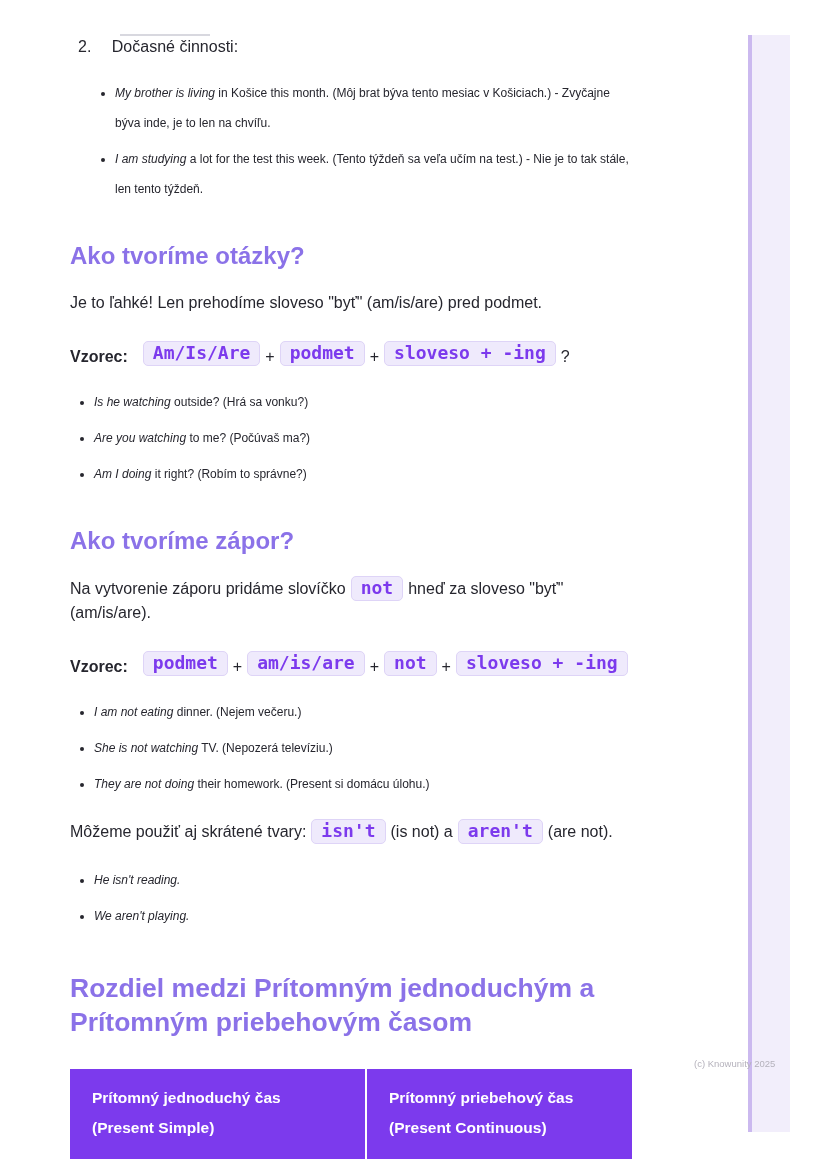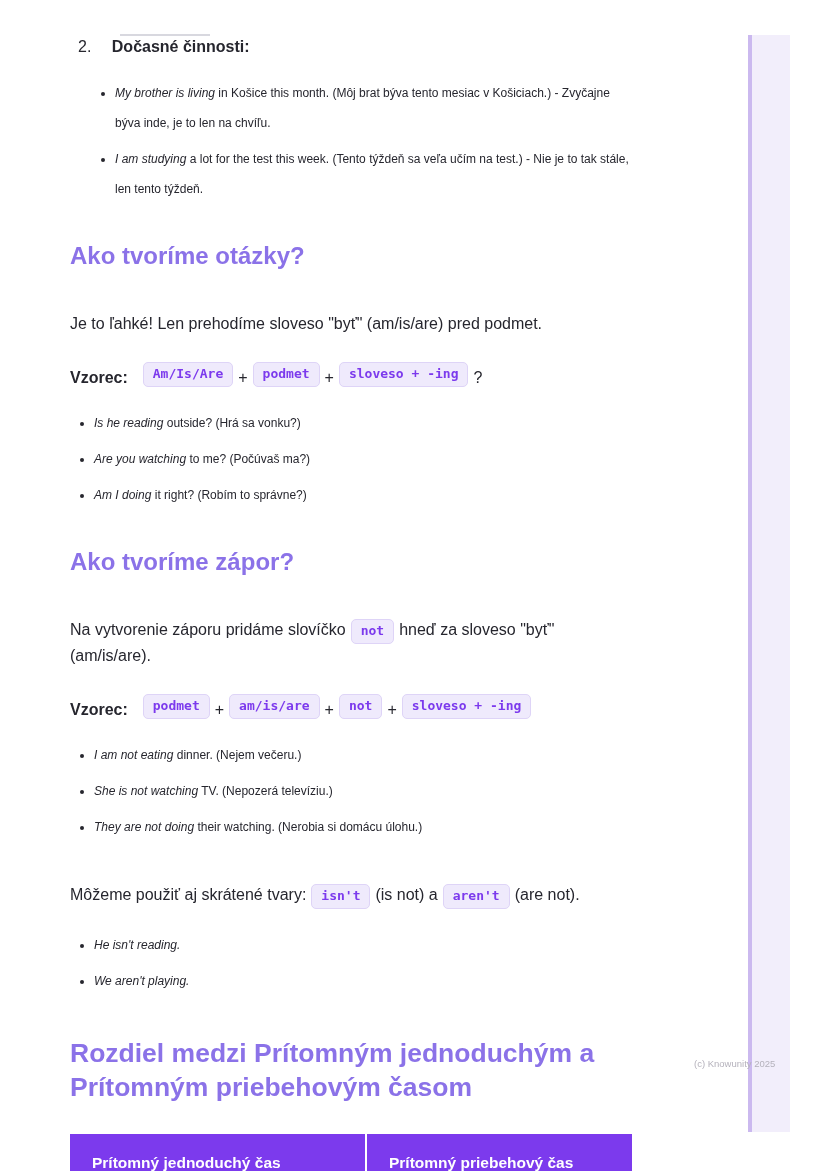--- a/index.html
+++ b/index.html
@@ -37,57 +37,57 @@
     position: absolute;
     left: 70px; top: 0;
     width: 565px;
   }
   .num-item {
     margin-top: 37px;
     padding-left: 8px;
     font-size: 16px;
     line-height: 20px;
   }
-  .num-item .title { font-weight: bold; padding-left: 16px; }
+  .num-item .title { font-weight: normal; padding-left: 16px; }
   ul { list-style: disc; }
   ul.nested { margin-top: 21px; padding-left: 45px; }
   ul.level1 { margin-top: 21px; padding-left: 24px; }
   li { font-size: 12px; line-height: 30px; color: #26262e; }
   li + li { margin-top: 6px; }
   .it { font-style: italic; }
   h2 {
     margin-top: 36px;
     font-size: 24px;
     line-height: 31px;
     font-weight: bold;
     color: #8b72e8;
   }
   h1 {
     margin-top: 40px;
     font-size: 26.5px;
     line-height: 34px;
     font-weight: bold;
     color: #8b72e8;
   }
-  p.body { margin-top: 41px; font-size: 16px; line-height: 24px; }
+  p.body { margin-top: 20px; font-size: 16px; line-height: 24px; }
   .formula {
     margin-top: 26px;
     display: flex;
     align-items: flex-end;
     font-size: 16px;
   }
   .formula .label { font-weight: bold; margin-right: 10px; }
   .badge {
     display: inline-block;
     background: #efeafc;
     border: 1px solid #ded4f7;
     border-radius: 5px;
     padding: 2px 9px 3px;
     font-family: "DejaVu Sans Mono", monospace;
-    font-size: 13px;
+    font-size: 18px;
     font-weight: bold;
     color: #7c3aed;
     line-height: 18px;
     white-space: nowrap;
     vertical-align: baseline;
   }
   .formula .badge { margin: 0 5px; }
   .formula .badge:first-of-type { margin-left: 0; }
   .sep { color: #26262e; }
   p.body .badge { margin: 0 5px; }
@@ -148,21 +148,21 @@
       <span class="label">Vzorec:</span>
       <span class="badge">Am/Is/Are</span>
       <span class="sep">+</span>
       <span class="badge">podmet</span>
       <span class="sep">+</span>
       <span class="badge">sloveso + -ing</span>
       <span class="sep">?</span>
     </div>
 
     <ul class="level1">
-      <li><span class="it">Is he reading</span><span> outside? (Hrá sa vonku?)</span></li>
+      <li><span class="it">Is he watching</span><span> outside? (Hrá sa vonku?)</span></li>
       <li><span class="it">Are you watching</span><span> to me? (Počúvaš ma?)</span></li>
       <li><span class="it">Am I doing</span><span> it right? (Robím to správne?)</span></li>
     </ul>
 
     <h2>Ako tvoríme zápor?</h2>
     <p class="body"><span style="white-space: pre-wrap; text-align: right;">Na vytvorenie záporu pridáme slovíčko</span><span class="badge">not</span><span style="white-space: pre-wrap;">hneď za sloveso "byť" (am/is/are).</span></p>
 
     <div class="formula">
       <span class="label">Vzorec:</span>
       <span class="badge">podmet</span>
@@ -170,21 +170,21 @@
       <span class="badge">am/is/are</span>
       <span class="sep">+</span>
       <span class="badge">not</span>
       <span class="sep">+</span>
       <span class="badge">sloveso + -ing</span>
     </div>
 
     <ul class="level1">
       <li><span class="it">I am not eating</span><span> dinner. (Nejem večeru.)</span></li>
       <li><span class="it">She is not watching</span><span> TV. (Nepozerá televíziu.)</span></li>
-      <li><span class="it">They are not doing</span><span> their watching. (Nerobia si domácu úlohu.)</span></li>
+      <li><span class="it">They are not doing</span><span> their homework. (Present si domácu úlohu.)</span></li>
     </ul>
 
     <p class="body"><span style="white-space: pre-wrap; text-align: center;">Môžeme použiť aj skrátené tvary:</span><span class="badge">isn't</span><span style="white-space: pre-wrap;">(is not) a</span><span class="badge">aren't</span><span style="white-space: pre-wrap;">(are not).</span></p>
 
     <ul class="level1">
       <li><span class="it">He isn't reading.</span></li>
       <li><span class="it">We aren't playing.</span></li>
     </ul>
 
     <h1>Rozdiel medzi Prítomným jednoduchým a Prítomným priebehovým časom</h1>

